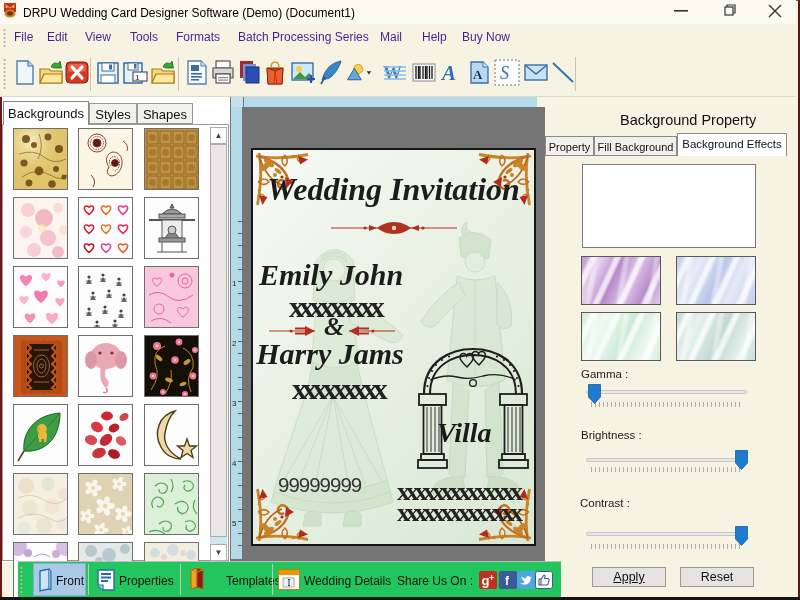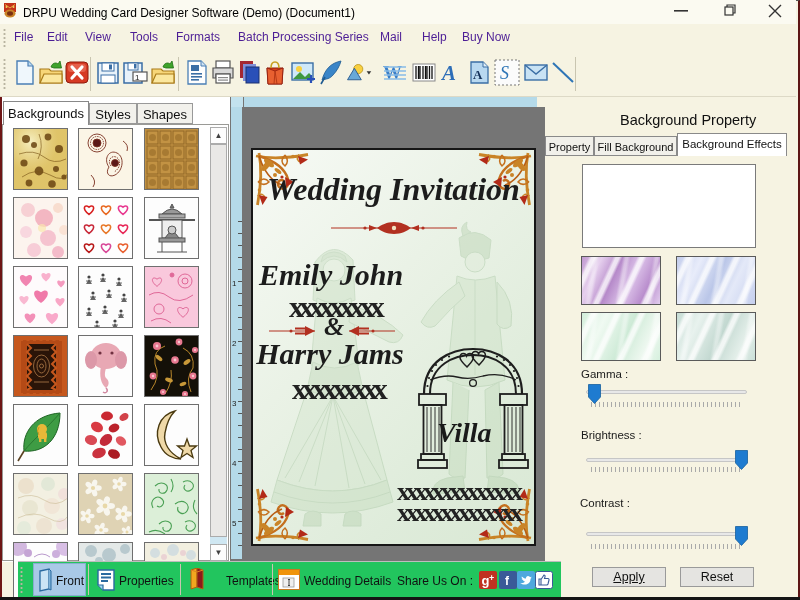--- a/index.html
+++ b/index.html
@@ -832,20 +832,21 @@
     <svg class="abs" style="left:16px; top:172px;" width="126" height="18" viewBox="0 0 126 18">
       <path d="M0 9 H46 M80 9 H126" stroke="#B23020" stroke-width="1"></path>
       <path d="M46 9 L36 4 V14 Z M80 9 L90 4 V14 Z" fill="#B23020"></path>
       <path d="M26 6.5 H36 M26 11.5 H36 M90 6.5 H100 M90 11.5 H100" stroke="#B23020" stroke-width="1.8"></path>
       <circle cx="22" cy="9" r="1.5" fill="#B23020"></circle>
         <circle cx="104" cy="9" r="1.5" fill="#B23020"></circle>
     </svg>
     <div class="script" style="position:absolute; left:71px; top:163px; font-size:26px;">&amp;</div>
     <div class="script" style="position:absolute; left:2px; top:187px; width:150px; text-align:center; font-size:30px;">Harry Jams</div>
     <div class="xrow" style="position:absolute; left:39px; top:224px; font-size:30px; letter-spacing:-4.9px;">xxxxxxxxx</div>
+    <div style="position:absolute; left:25px; top:323px; font-size:20.5px; color:#333; letter-spacing:-1px; font-family:'Liberation Sans';">99999999</div>
     <div class="xrow" style="position:absolute; left:144px; top:329px; font-size:26px; letter-spacing:-4.3px;">xxxxxxxxxxxxxx</div>
     <div class="xrow" style="position:absolute; left:144px; top:350px; font-size:26px; letter-spacing:-4.3px;">xxxxxxxxxxxxxx</div>
 
     <svg class="abs" style="left:164px; top:196px;" width="112" height="124" viewBox="0 0 112 124">
       <g stroke="#1e1e1e" fill="none" stroke-width="2">
         <path d="M7 48 C7 14 35 3 56 3 C77 3 105 14 105 48" stroke-width="2.2"></path>
         <path d="M13 48 C13 18 38 9 56 9 C74 9 99 18 99 48"></path>
       </g>
       <g fill="#1e1e1e">
         <circle cx="10.5" cy="40" r="1.1"></circle>

